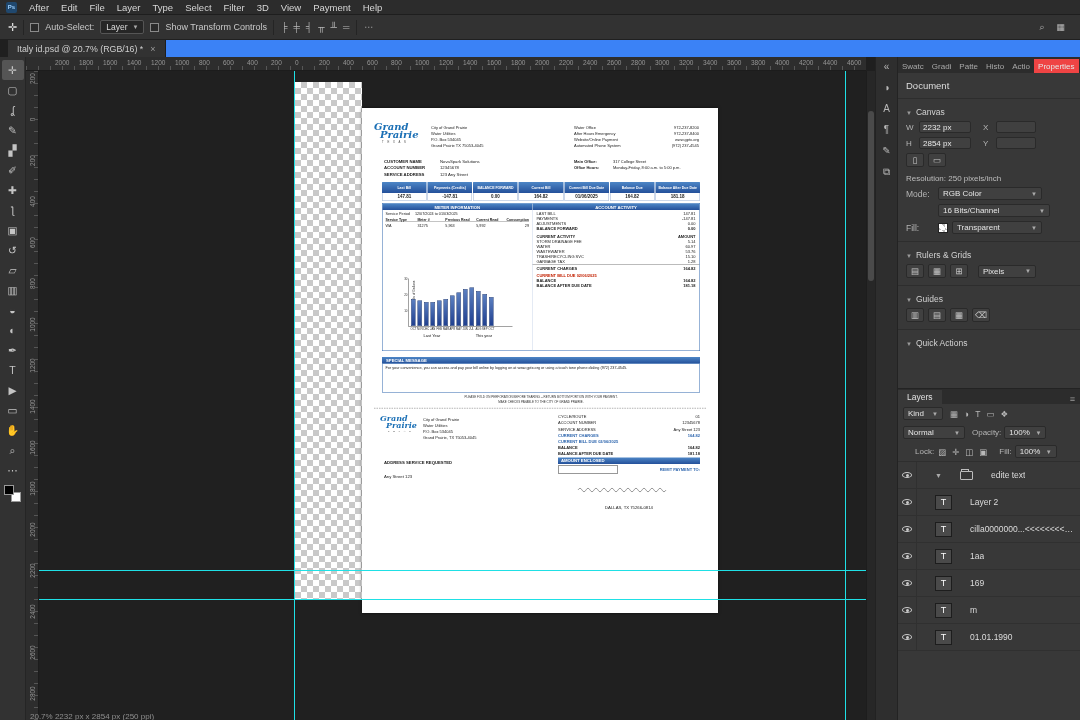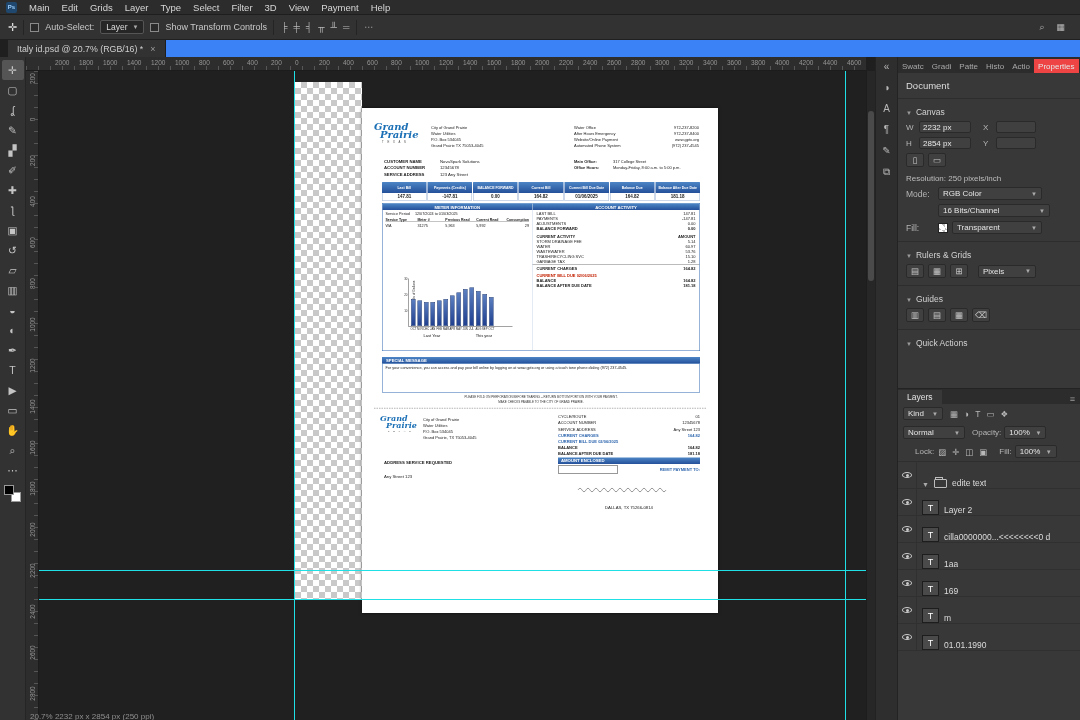--- a/index.html
+++ b/index.html
@@ -67,21 +67,21 @@
   .pdivider{height:1px;background:#2d2d2d;margin:7px -8px 0;}
   .reslbl{margin-top:7px;font-size:8px;color:#bdbdbd;}
 
   .layerspanel{position:absolute;left:0;right:0;top:331px;bottom:0;background:#383838;border-top:1px solid #232323;}
   .ltabbar{height:15px;background:#2c2c2c;display:flex;align-items:flex-end;}
   .ltab{background:#383838;font-size:8.5px;color:#e2e2e2;padding:2px 9px;}
   .lmenu{margin-left:auto;color:#9a9a9a;font-size:9px;padding:0 5px;}
   .lrow{display:flex;align-items:center;gap:3px;padding:3px 5px;font-size:8px;color:#c9c9c9;}
   .lico{font-size:8.5px;color:#b9b9b9;padding:0 1px;}
   .llist{border-top:1px solid #2e2e2e;}
-  .layer{height:27px;display:flex;align-items:flex-end;gap:5px;border-bottom:1px solid #303030;padding-right:4px;font-size:8.5px;color:#dcdcdc;}
+  .layer{height:27px;display:flex;align-items:center;gap:18px;border-bottom:1px solid #303030;padding-right:4px;font-size:8.5px;color:#dcdcdc;}
   .eyebox{width:19px;height:27px;border-right:1px solid #303030;display:flex;align-items:center;justify-content:center;flex:none;}
   .eye{width:10px;height:6px;border:1px solid #c9c9c9;border-radius:50%;position:relative;}
   .eye::after{content:'';position:absolute;left:3px;top:1px;width:3px;height:3px;background:#c9c9c9;border-radius:50%;}
   .lthumb{width:17px;height:15px;background:#4a4a4a;border:1px solid #1d1d1d;display:flex;align-items:center;justify-content:center;font-size:9px;color:#fff;flex:none;}
   .lthumb.darkpx{background:#141a28;}
   .grpchev{font-size:7px;color:#aaa;}
   .folder{width:13px;height:9px;border:1px solid #bdbdbd;border-radius:1px;position:relative;flex:none;}
   .folder::before{content:'';position:absolute;left:0;top:-3px;width:6px;height:2px;border:1px solid #bdbdbd;border-bottom:none;}
   .lname{white-space:nowrap;overflow:hidden;text-overflow:ellipsis;}
 
@@ -147,23 +147,23 @@
   .dallas{text-align:center;font-size:8.5px;}
 </style>
 </head>
 <body>
 
 <div id="root">
 
   <div class="menubar">
     <div class="pslogo">Ps</div>
     <div id="menuItems" style="display:flex;">
-        <div class="mi">Main</div>
+        <div class="mi">After</div>
         <div class="mi">Edit</div>
-        <div class="mi">Grids</div>
+        <div class="mi">File</div>
         <div class="mi">Layer</div>
         <div class="mi">Type</div>
         <div class="mi">Select</div>
         <div class="mi">Filter</div>
         <div class="mi">3D</div>
         <div class="mi">View</div>
         <div class="mi">Payment</div>
         <div class="mi">Help</div>
       </div>
   </div>

